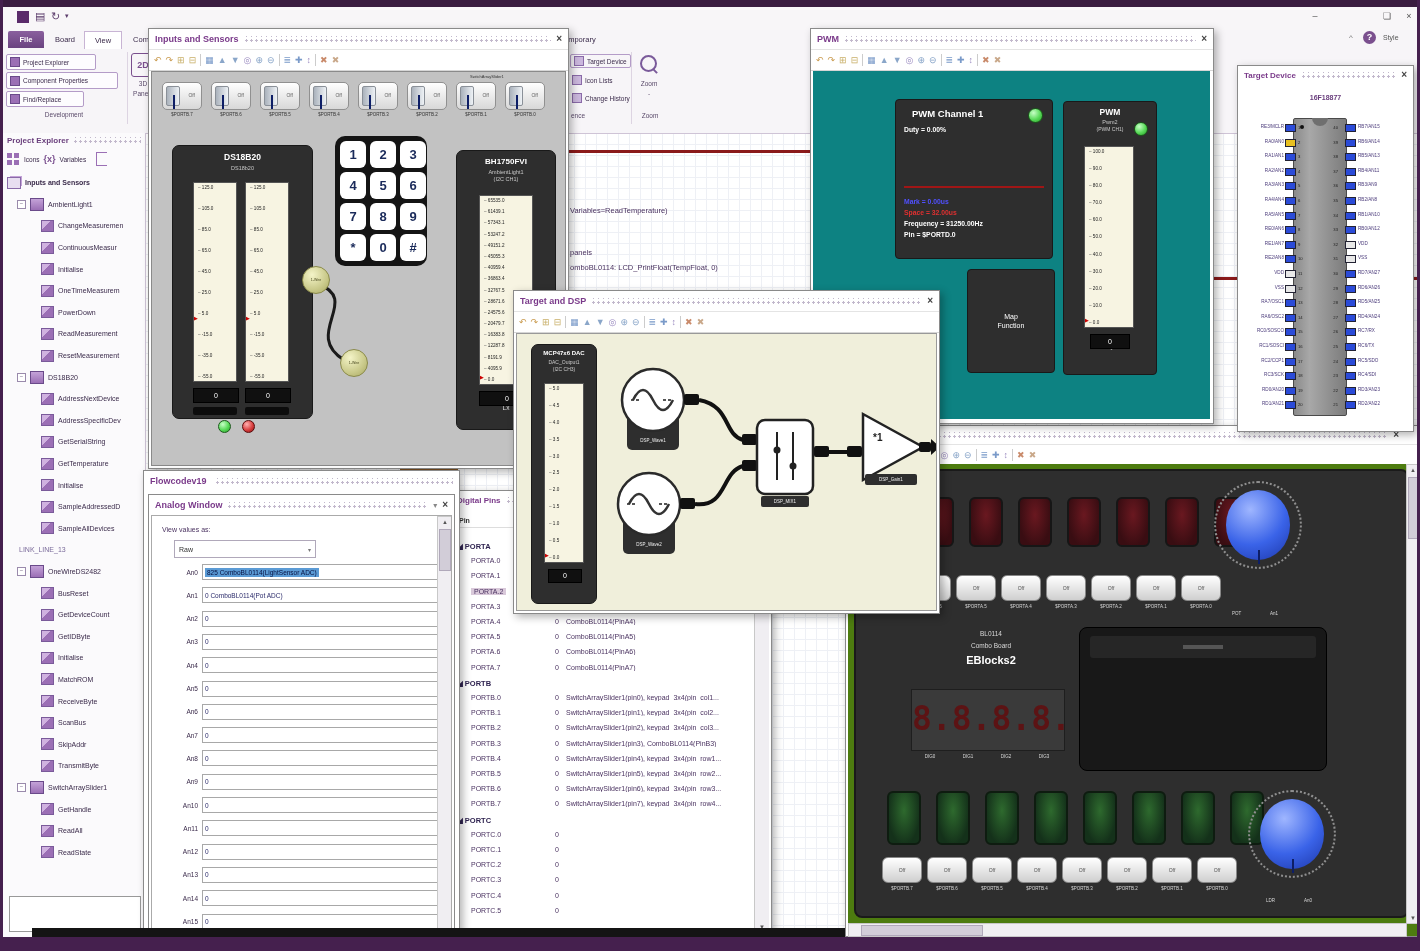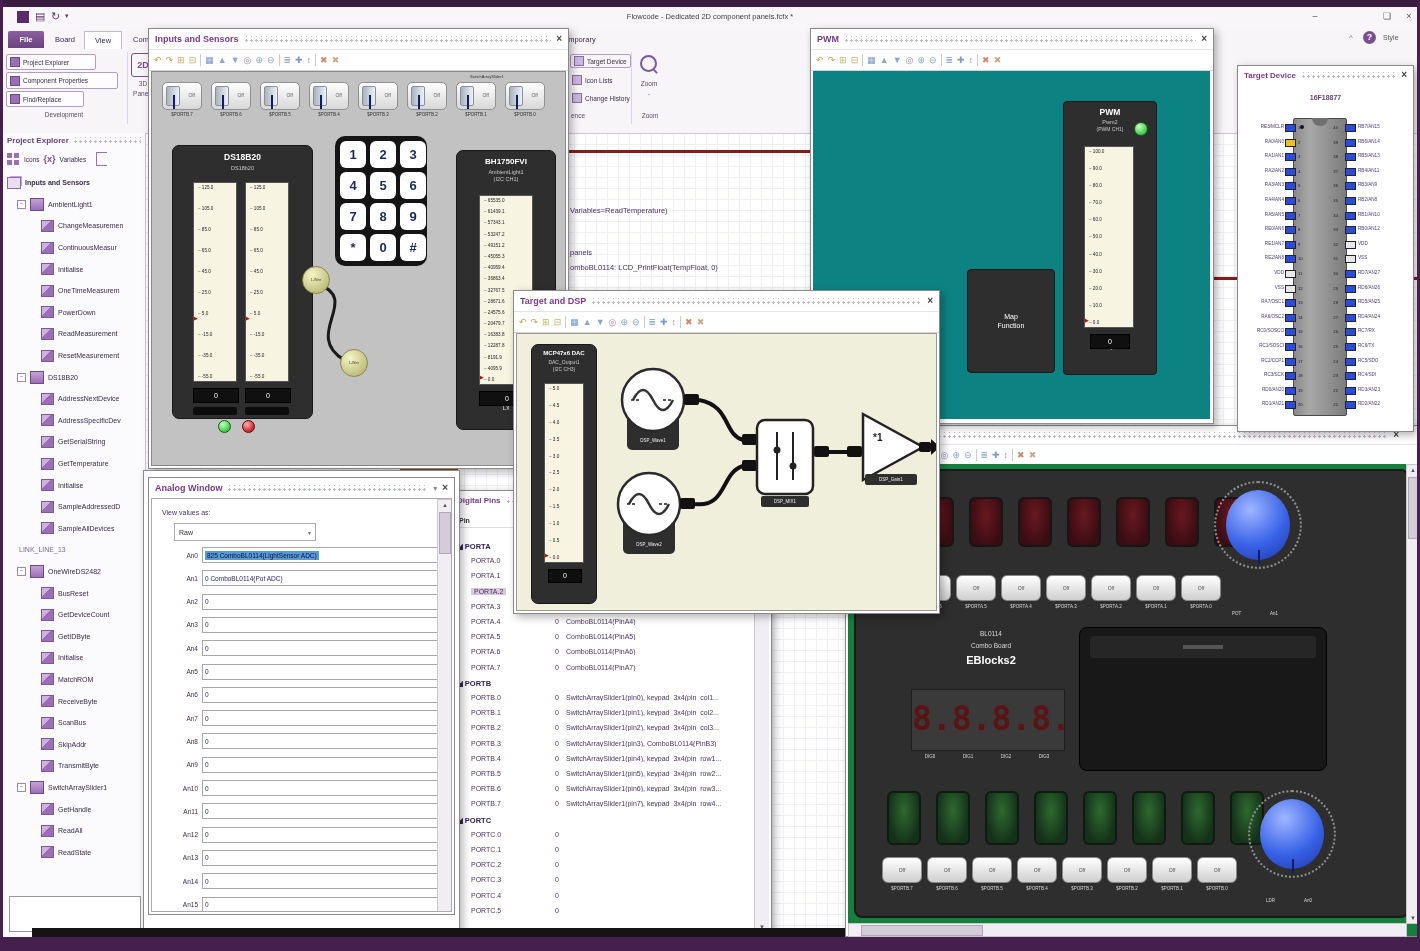--- a/index.html
+++ b/index.html
@@ -125,21 +125,20 @@
 <body>
 
 <div id="stage">
 
   <div class="abs" id="frame-top"></div>
   <div class="abs" id="titlebar">
     <span class="abs qicon" style="left:14px;top:4px;width:12px;height:12px;background:#5a2a6a;"></span>
     <span class="abs qicon" style="left:32px;top:3px;">▤</span>
     <span class="abs qicon" style="left:48px;top:3px;">↻</span>
     <span class="abs qicon" style="left:62px;top:5px;font-size:7px;">▾</span>
-    <div id="apptitle">Flowcode - Dedicated 2D component panels.fcfx *</div>
     <span class="winctl" style="left:1305px;">–</span>
     <span class="winctl" style="left:1377px;">❏</span>
     <span class="winctl" style="left:1399px;">×</span>
   </div>
 
   <div class="abs" id="ribbon">
     <div class="rtab file" style="left:5px;width:36px;">File</div>
     <div class="rtab" style="left:45px;width:34px;">Board</div>
     <div class="rtab sel" style="left:81px;width:36px;">View</div>
     <div class="rtab" style="left:123px;width:30px;">Com</div>
@@ -551,20 +550,30 @@
         <span class="ticon" style="color: rgb(138, 166, 201);">⊖</span>
         <span class="tsep"></span>
         <span class="ticon" style="color: rgb(122, 154, 201);">≣</span>
         <span class="ticon" style="color: rgb(122, 154, 201);">✚</span>
         <span class="ticon" style="color: rgb(154, 138, 192);">↕</span>
         <span class="tsep"></span>
         <span class="ticon" style="color: rgb(201, 138, 106);">✖</span>
         <span class="ticon" style="color: rgb(201, 168, 138);">✖</span>
       </div>
     <div class="abs" style="left:2px;top:42px;width:397px;height:348px;background:#0d8282;">
+      <div class="dpanel" style="left:82px;top:28px;width:156px;height:158px;border-radius:4px;">
+        <span class="abs" style="left:16px;top:8px;font-size:9.5px;font-weight:bold;">PWM Channel 1</span>
+        <div class="ledlamp" style="left:132px;top:8px;width:13px;height:13px;"></div>
+        <span class="abs" style="left:8px;top:26px;font-size:6.8px;font-weight:bold;">Duty = 0.00%</span>
+        <div class="abs" style="left:8px;top:86px;width:140px;height:2px;background:#a01616;"></div>
+        <span class="abs" style="left:8px;top:98px;font-size:6.8px;font-weight:bold;color:#5050ff;">Mark = 0.00us</span>
+        <span class="abs" style="left:8px;top:109px;font-size:6.8px;font-weight:bold;color:#e03030;">Space = 32.00us</span>
+        <span class="abs" style="left:8px;top:120px;font-size:6.8px;font-weight:bold;">Frequency = 31250.00Hz</span>
+        <span class="abs" style="left:8px;top:131px;font-size:6.8px;font-weight:bold;">Pin = $PORTD.0</span>
+      </div>
       <div class="dpanel" style="left:154px;top:198px;width:86px;height:102px;border-radius:4px;display:flex;flex-direction:column;align-items:center;justify-content:center;gap:2px;">
         <span style="font-size:7px;">Map</span>
         <span style="font-size:7px;">Function</span>
       </div>
       <div class="dpanel" style="left:250px;top:30px;width:92px;height:272px;border-radius:4px;">
         <div style="text-align:center;font-size:8.5px;font-weight:bold;margin-top:5px;">PWM</div>
         <div style="text-align:center;font-size:5.5px;color:#c8c8c8;margin-top:2px;">Pwm2</div>
         <div style="text-align:center;font-size:5px;color:#c8c8c8;margin-top:1px;">(PWM CH1)</div>
         <div class="ledlamp" style="left:70px;top:20px;width:12px;height:12px;position:absolute;"></div>
         <div class="scale" style="left:20px;top:44px;width:50px;height:182px;">
@@ -782,21 +791,21 @@
         <span class="ticon" style="color: rgb(138, 166, 201);">⊕</span>
         <span class="ticon" style="color: rgb(138, 166, 201);">⊖</span>
         <span class="tsep"></span>
         <span class="ticon" style="color: rgb(122, 154, 201);">≣</span>
         <span class="ticon" style="color: rgb(122, 154, 201);">✚</span>
         <span class="ticon" style="color: rgb(154, 138, 192);">↕</span>
         <span class="tsep"></span>
         <span class="ticon" style="color: rgb(201, 138, 106);">✖</span>
         <span class="ticon" style="color: rgb(201, 168, 138);">✖</span>
       </div>
-    <div class="abs" style="left:2px;top:38px;width:571px;height:472px;background:#15803d;">
+    <div class="abs" style="left:2px;top:38px;width:571px;height:472px;background:#4d7c0f;">
       <div class="abs" style="left:6px;top:5px;width:551px;height:445px;background:#2e2e2e;border:2px solid #1a1a1a;border-radius:8px;"></div>
       <div id="ledtop" class="abs" style="left:23px;top:33px;display:flex;gap:15px;">
           <div class="led-r"></div>
           <div class="led-r"></div>
           <div class="led-r"></div>
           <div class="led-r"></div>
           <div class="led-r"></div>
           <div class="led-r"></div>
           <div class="led-r"></div>
           <div class="led-r"></div>
@@ -923,21 +932,21 @@
         <div class="sbthumb" style="left:12px;top:1px;width:120px;height:9px;"></div>
       </div>
     </div>
   </div>
 
   <div class="fwin" style="left:143px;top:470px;width:315px;height:462px;z-index:4;">
     <div class="ftb" style="height:20px;gap:8px;">
       <span class="ftitle">Flowcodev19</span>
       <span class="dots"></span>
     </div>
-    <div class="fwin" style="left:4px;top:6px;width:305px;height:436px;box-shadow:none;">
+    <div class="fwin" style="left:4px;top:23px;width:305px;height:436px;box-shadow:none;">
       <div class="ftb" style="height:20px;">
         <span class="ftitle">Analog Window</span>
         <span class="dots"></span>
         <span class="fpin">▾</span>
         <span class="fx">×</span>
       </div>
       <div class="abs" style="left:2px;top:20px;width:299px;height:412px;border:1px solid #aaa;background:#fff;overflow:hidden;">
         <div class="abs" style="left:10px;top:10px;font-size:7px;color:#4a3260;">View values as:</div>
         <div class="abs" style="left:22px;top:24px;width:132px;height:16px;border:1px solid #b0a8ba;display:flex;align-items:center;justify-content:space-between;padding:0 4px;font-size:7px;color:#333;">
           <span>Raw</span>

